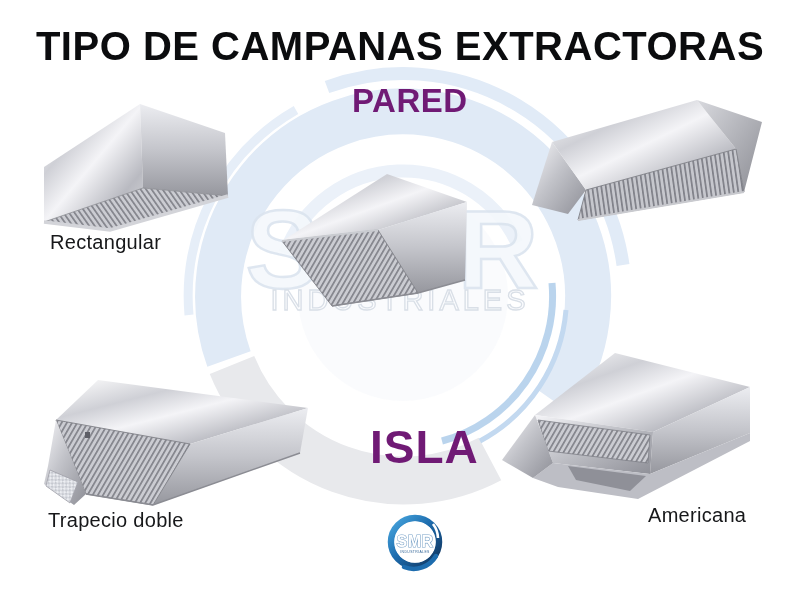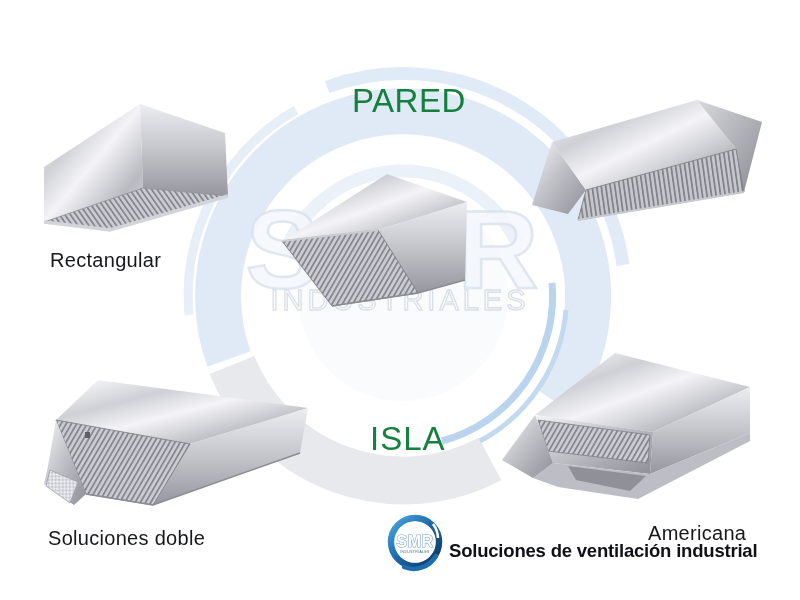--- a/index.html
+++ b/index.html
@@ -6,24 +6,24 @@
   .canvas{
     position:relative;width:800px;height:600px;overflow:hidden;background:#ffffff;
     font-family:"Liberation Sans","DejaVu Sans",sans-serif;color:#111;
   }
   .abs{position:absolute;}
   .title{
     left:0;right:0;top:24px;text-align:center;
     font-size:40px;font-weight:700;letter-spacing:.5px;color:#0b0c0e;line-height:44px;
     white-space:nowrap;
   }
-  .section-label{color:#15803d;font-weight:400;white-space:nowrap;text-align:center;}
+  .section-label{color:#701a75;font-weight:700;white-space:nowrap;text-align:center;}
   .section-pared{left:352px;top:82px;font-size:33px;letter-spacing:.5px;}
-  .section-isla{left:370px;top:420px;font-size:33px;letter-spacing:1px;}
-  .hood-label{font-size:20px;letter-spacing:.3px;color:#17181a;white-space:nowrap;margin-top:18px;}
+  .section-isla{left:370px;top:420px;font-size:46px;letter-spacing:1px;}
+  .hood-label{font-size:20px;letter-spacing:.3px;color:#17181a;white-space:nowrap;}
   .lbl-rectangular{left:50px;top:231px;}
   .lbl-americana{left:428px;top:288px;}
   .lbl-caida{left:602px;top:227px;}
   .lbl-doble{left:48px;top:509px;}
   .lbl-trapecio{left:648px;top:504px;}
   .tagline{
     left:449px;top:540px;font-size:18.5px;font-weight:700;letter-spacing:-.2px;color:#101114;
     white-space:nowrap;
   }
   svg{display:block;}
@@ -139,32 +139,32 @@
   <svg class="abs z2" style="left:498px;top:348px" width="296" height="158" viewBox="0 0 296 158">
     <polygon points="117,5 252,39 155,84 37,67" fill="url(#gA)"></polygon>
     <polygon points="252,39 252,85 152,126 155,84" fill="url(#gC)"></polygon>
     <polygon points="37,67 155,84 152,126 55,115" fill="url(#gB)"></polygon>
     <polygon points="40,72 152,87 150,115 50,103" fill="url(#pHatchSteep)" stroke="#7e7f86" stroke-width="0.8"></polygon>
     <polygon points="35,130 55,115 152,126 252,85 252,93 140,151 60,139" fill="#bdbec5"></polygon>
     <polygon points="70,118 148,128 132,143 78,132" fill="#8f9098"></polygon>
     <polygon points="4,112 37,67 55,115 35,130" fill="url(#gB)"></polygon>
   </svg>
 
+  <div class="abs title z3">TIPO DE CAMPANAS EXTRACTORAS</div>
 
   <div class="abs section-label section-pared z3">PARED</div>
   <div class="abs section-label section-isla z3">ISLA</div>
 
   <div class="abs hood-label lbl-rectangular z3">Rectangular</div>
-  <div class="abs hood-label lbl-doble z3">Soluciones doble</div>
+  <div class="abs hood-label lbl-doble z3">Trapecio doble</div>
   <div class="abs hood-label lbl-trapecio z3">Americana</div>
 
   <svg class="abs z4" style="left:386px;top:512px" width="58" height="62" viewBox="0 0 58 62">
     <circle cx="29" cy="30" r="24" fill="none" stroke="url(#gRing)" stroke-width="6.5"></circle>
     <path d="M 50,44 A 26 26 0 0 1 18,55" fill="none" stroke="#1d6cae" stroke-width="4.5" stroke-linecap="round"></path>
     <path d="M 47,12 A 24 24 0 0 1 52,26" fill="none" stroke="#ffffff" stroke-width="2.6"></path>
     <circle cx="29" cy="30" r="20.5" fill="#ffffff"></circle>
     <text x="29" y="35" text-anchor="middle" font-size="16" font-weight="700" letter-spacing=".5" fill="#ffffff" stroke="#7ba3c8" stroke-width="1.1" paint-order="stroke">SMR</text>
     <text x="29" y="41" text-anchor="middle" font-size="3.4" letter-spacing=".4" fill="#2b5f93">INDUSTRIALES</text>
   </svg>
 
-  <div class="abs tagline z4">Soluciones de ventilación industrial</div>
 
 </div>
 
 </body></html>

